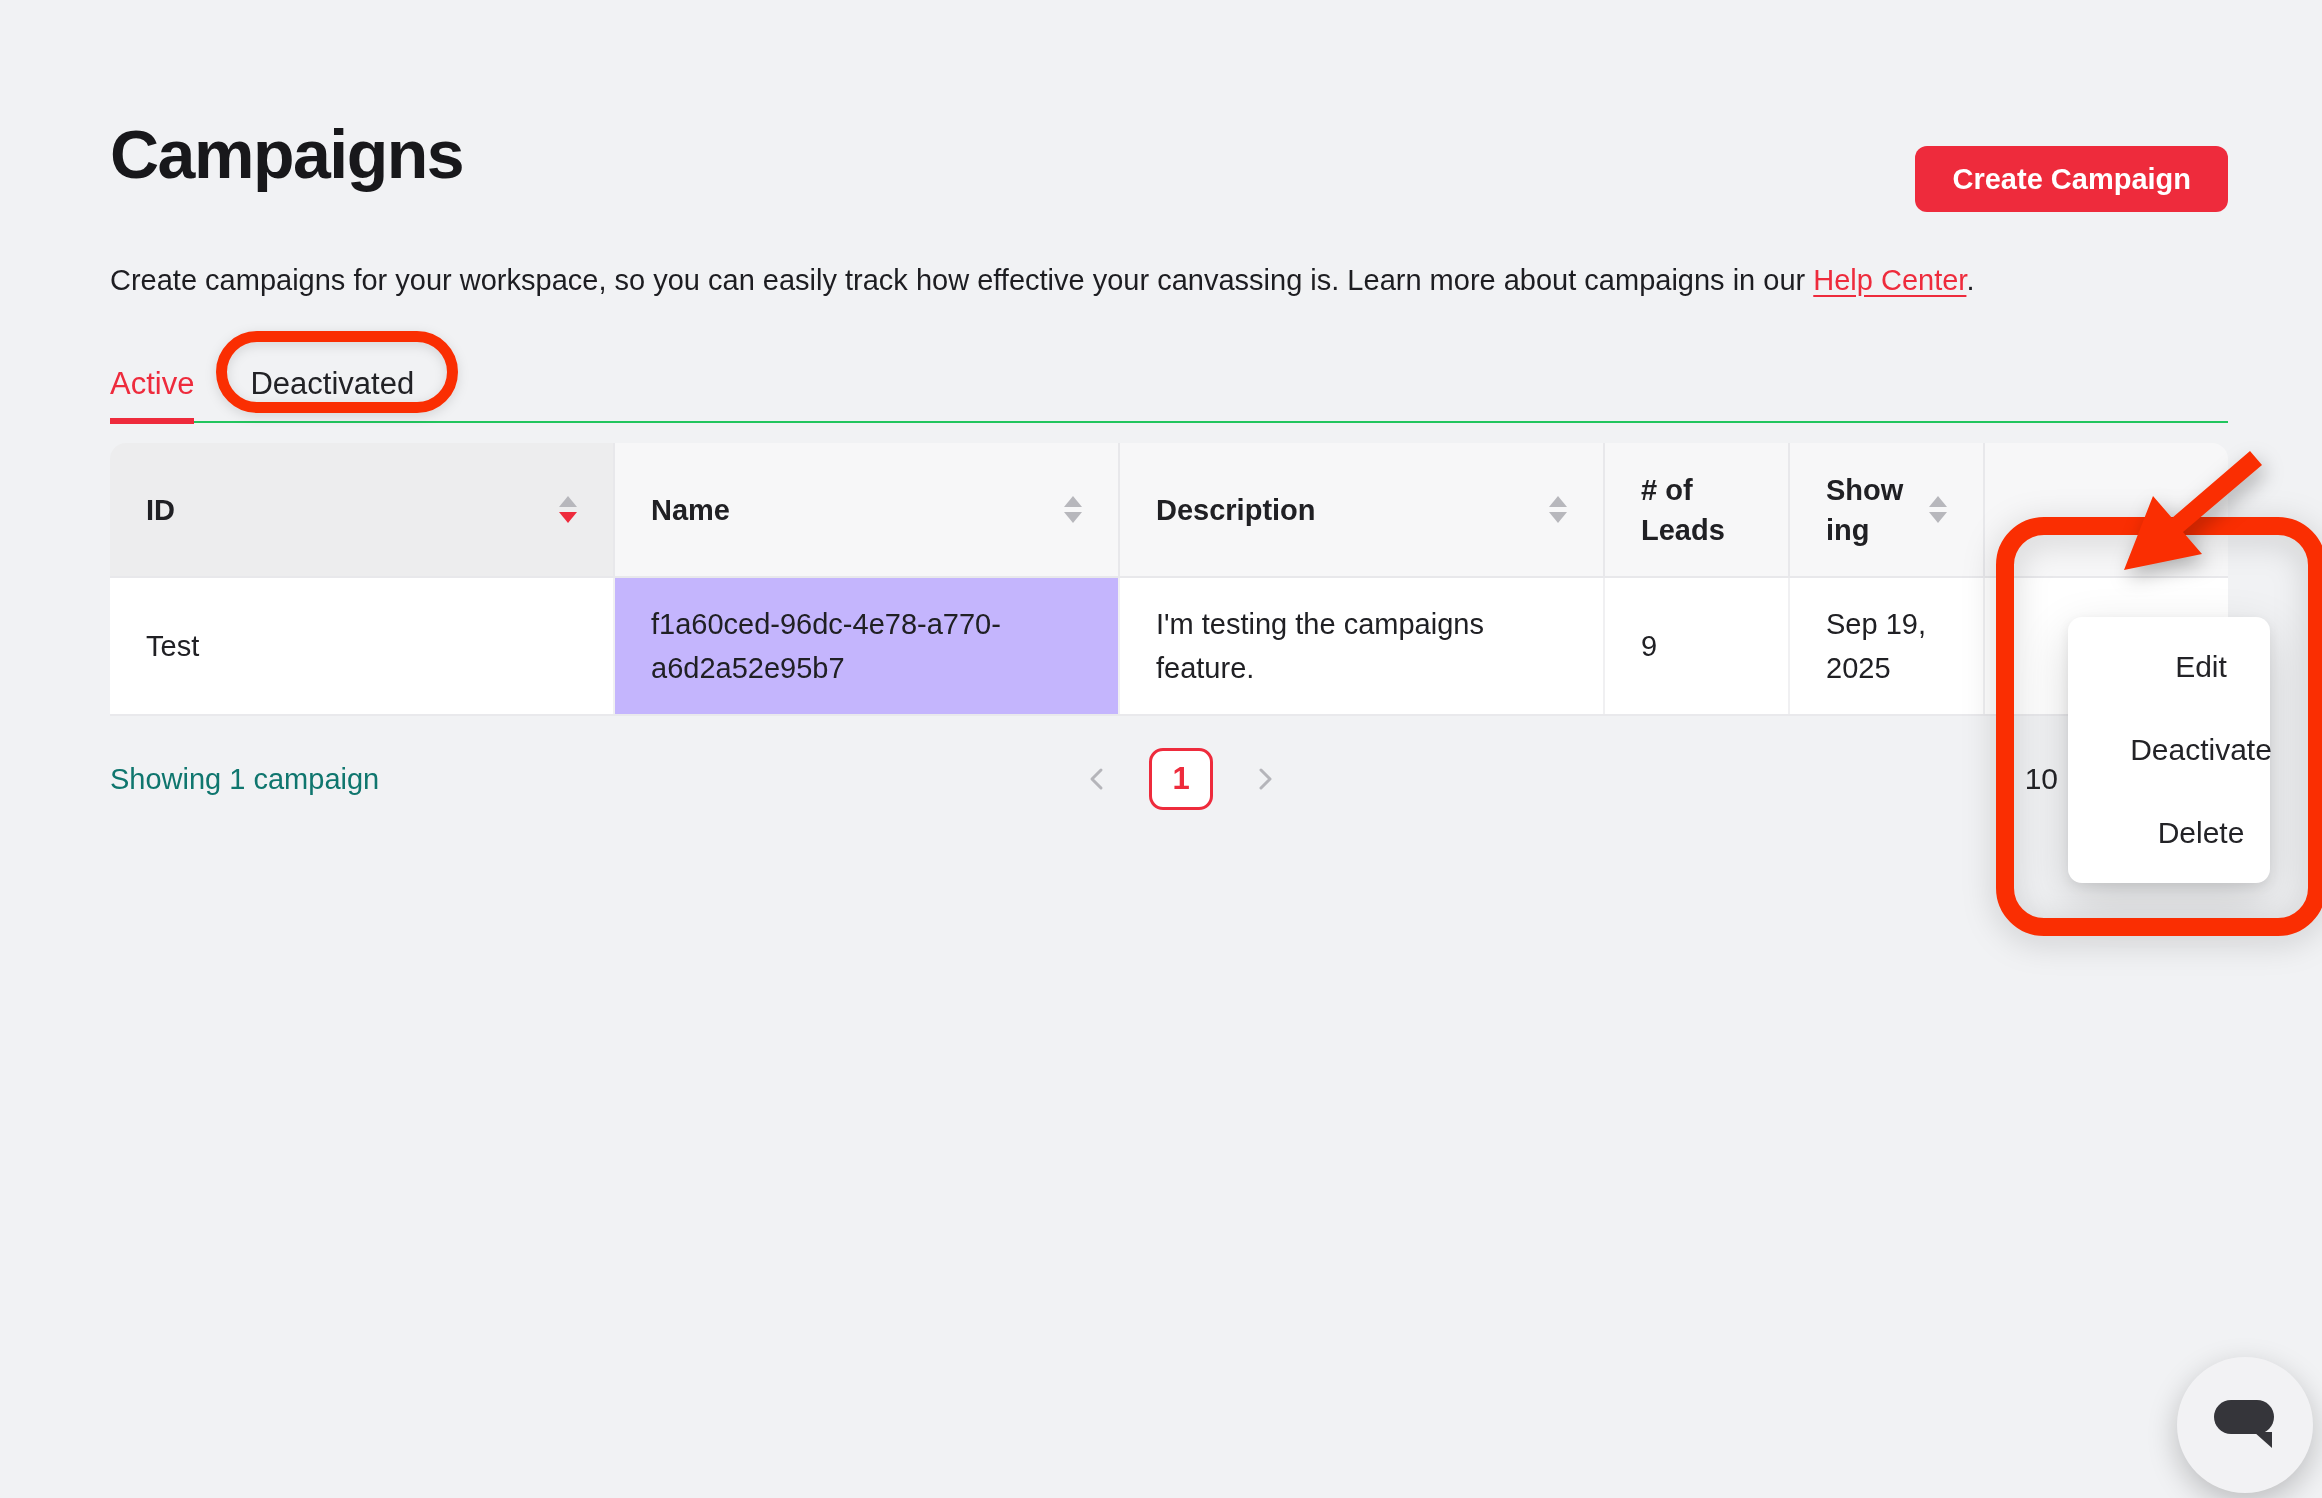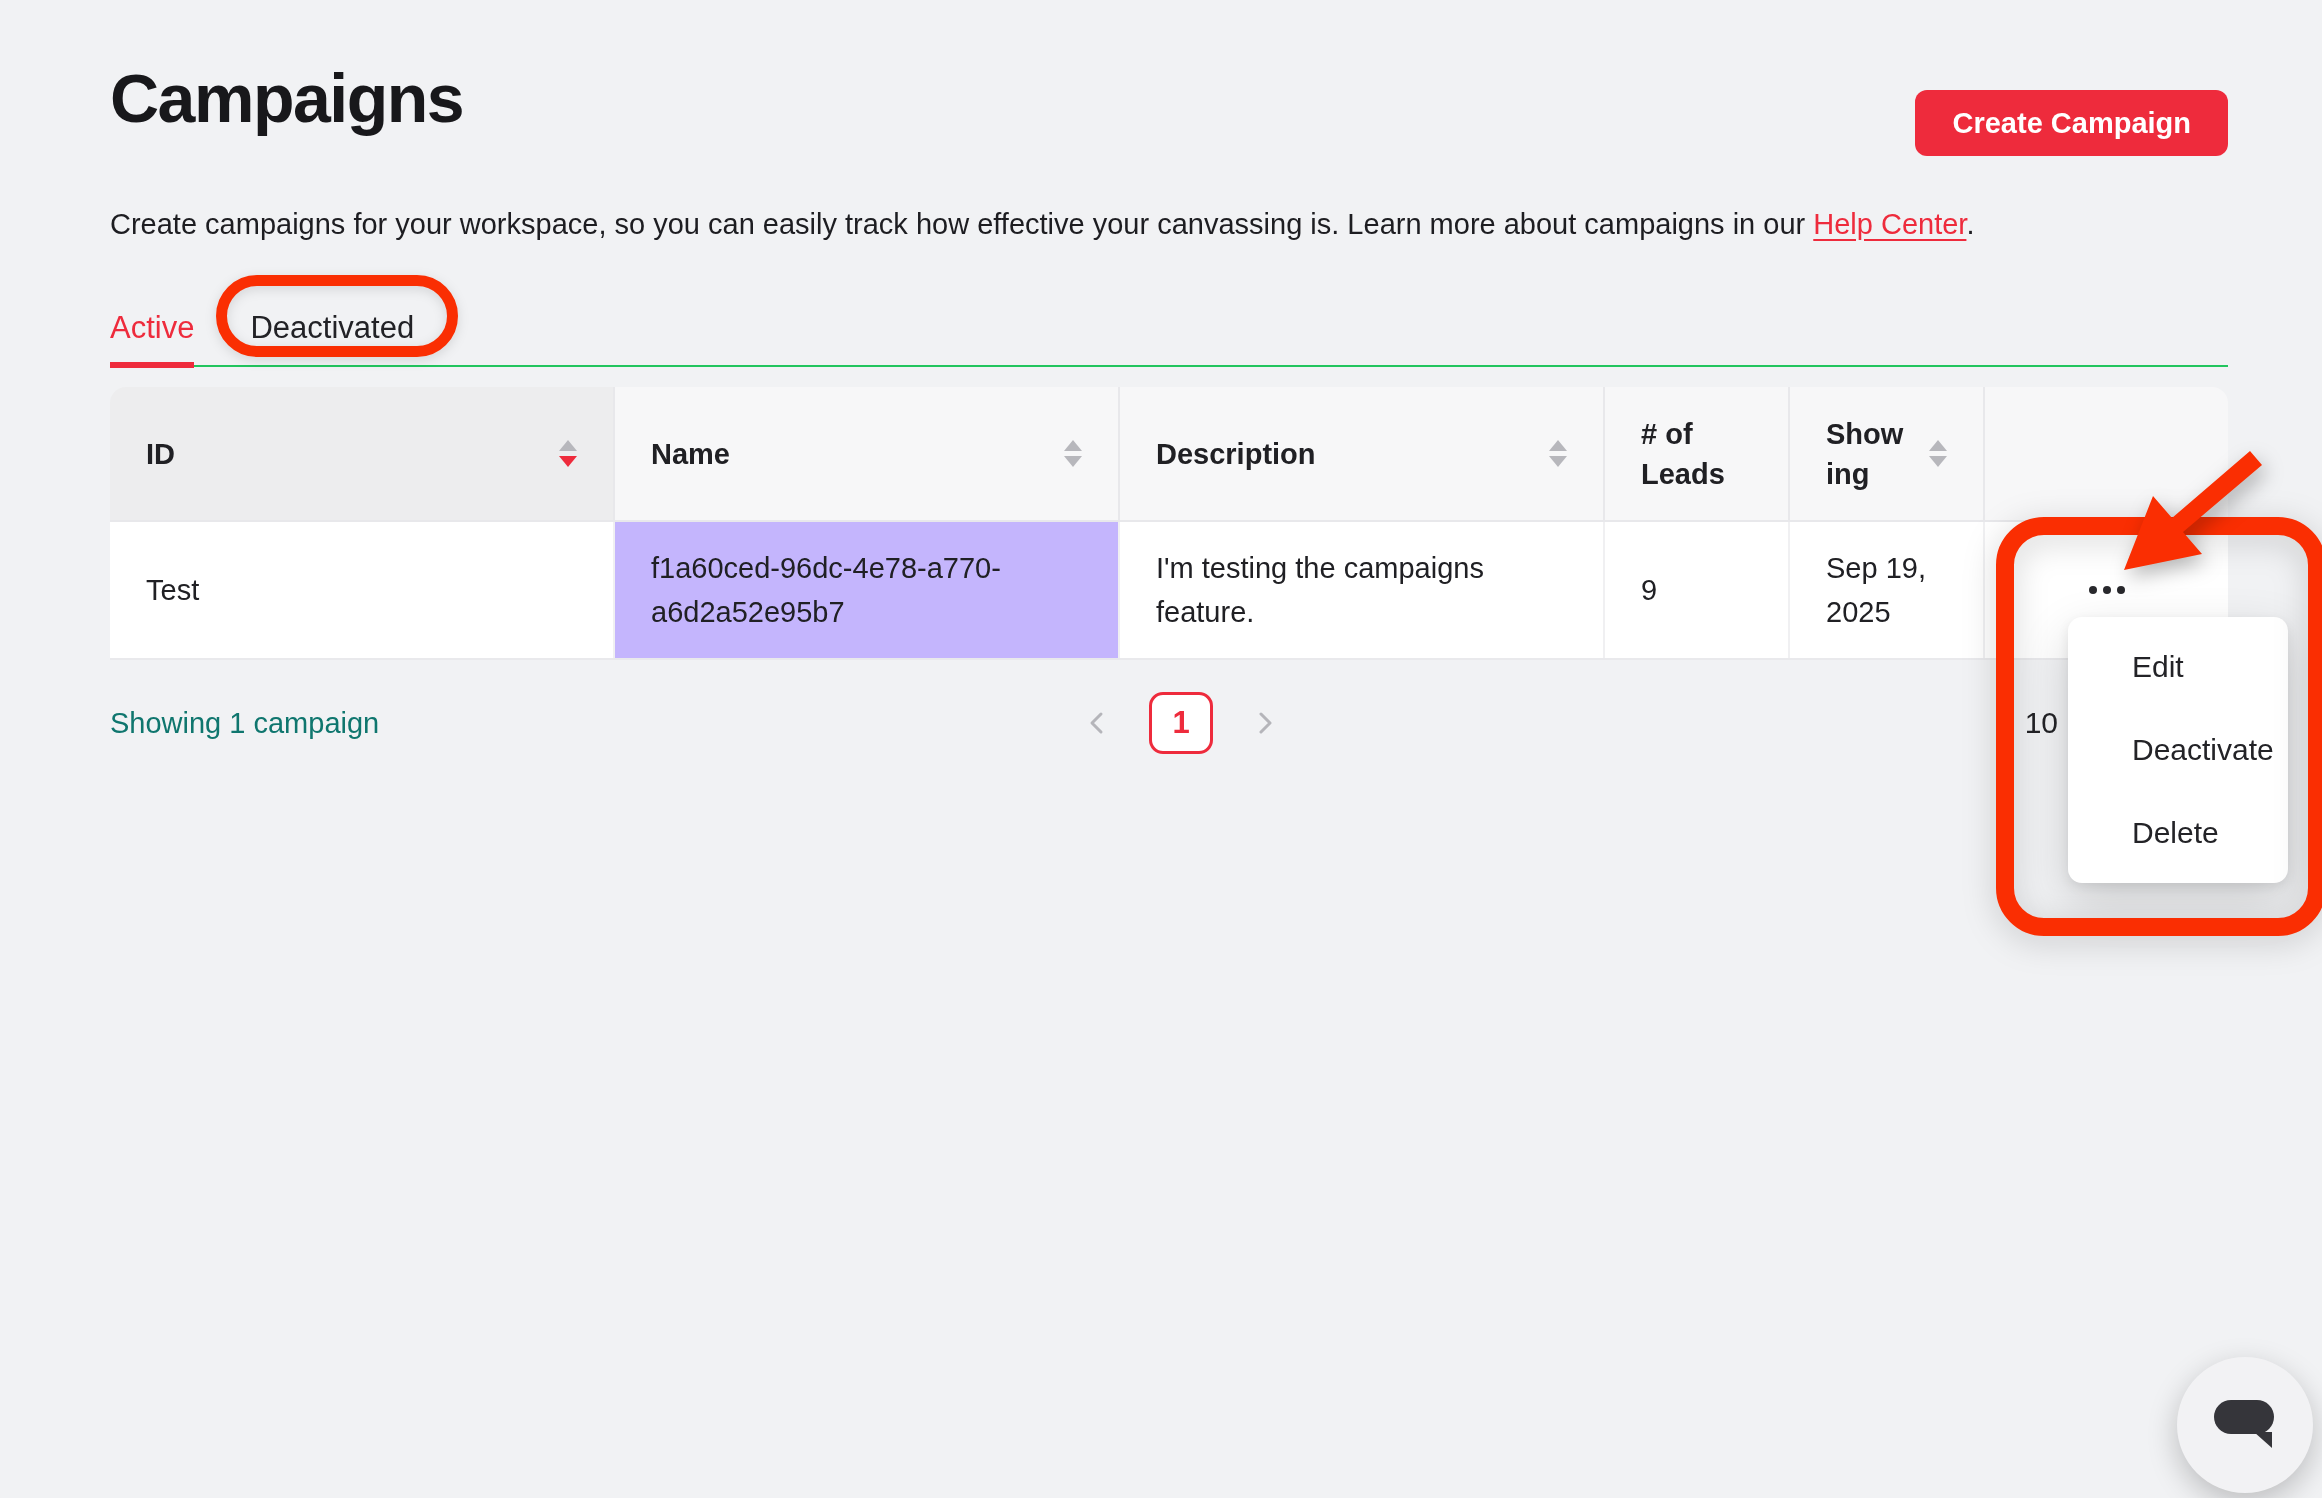--- a/index.html
+++ b/index.html
@@ -6,21 +6,21 @@
   html,body { width:2322px; height:1498px; }
   body {
     position:relative; overflow:hidden;
     background:var(--page-bg,#f1f2f4);
     font-family:"Liberation Sans","DejaVu Sans",sans-serif;
     color:var(--text,#1b1b1f);
   }
   .content { position:absolute; left:110px; top:0; width:2118px; }
 
   
-  .page-header { display:flex; justify-content:space-between; align-items:flex-start; padding-top:64px; }
+  .page-header { display:flex; justify-content:space-between; align-items:flex-start; padding-top:120px; }
   .page-title { font-size:68px; font-weight:700; letter-spacing:-1.5px; line-height:1; color:#18181b; }
   .create-btn {
     margin-top:26px; height:66px; padding:0 37px; border:none; border-radius:12px;
     background:var(--accent,#ee2b3c); color:#ffffff; font-size:29px; font-weight:600;
     font-family:inherit; display:flex; align-items:center; cursor:pointer;
   }
 
   
   .page-desc { margin-top:52px; font-size:29px; line-height:32px; color:#1d1d21; }
   .help-link { color:var(--accent,#ee2b3c); text-decoration:underline; text-underline-offset:5px; cursor:pointer; }
@@ -69,23 +69,24 @@
   .page-chev { width:28px; height:28px; color:#b5b5ba; display:flex; cursor:pointer; }
   .page-chev svg { width:28px; height:28px; }
   .page-box {
     width:64px; height:62px; border:3px solid var(--accent,#ee2b3c); border-radius:14px; background:#fff;
     color:var(--accent,#ee2b3c); font-size:31px; font-weight:700; display:flex; align-items:center; justify-content:center; cursor:pointer;
   }
   .page-size { position:absolute; right:170px; font-size:30px; color:#232327; cursor:pointer; }
 
   
   .context-menu {
-    position:absolute; left:2068px; top:617px; width:220px; height:266px; padding:8px 0;
+    position:absolute; left:2068px; top:617px; width:202px; height:266px; padding:8px 0;
     background:#fff; border-radius:14px; z-index:30; display:flex; flex-direction:column;
     box-shadow:0 18px 50px rgba(0,0,0,.16), 0 4px 12px rgba(0,0,0,.08);
+    align-items:center;
   }
   .menu-item { flex:1; display:flex; align-items:center; padding-left:64px; font-size:30px; color:#232327; cursor:pointer; }
 
   
   .annot-rect {
     position:absolute; left:1996px; top:517px; width:330px; height:419px;
     border:18px solid var(--annotation,#fa2e02); border-radius:48px;
     z-index:40; pointer-events:none; filter:drop-shadow(0 6px 16px rgba(0,0,0,.18));
   }
   .annot-arrow { position:absolute; left:0; top:0; z-index:41; pointer-events:none; filter:drop-shadow(4px 8px 10px rgba(0,0,0,.28)); }

